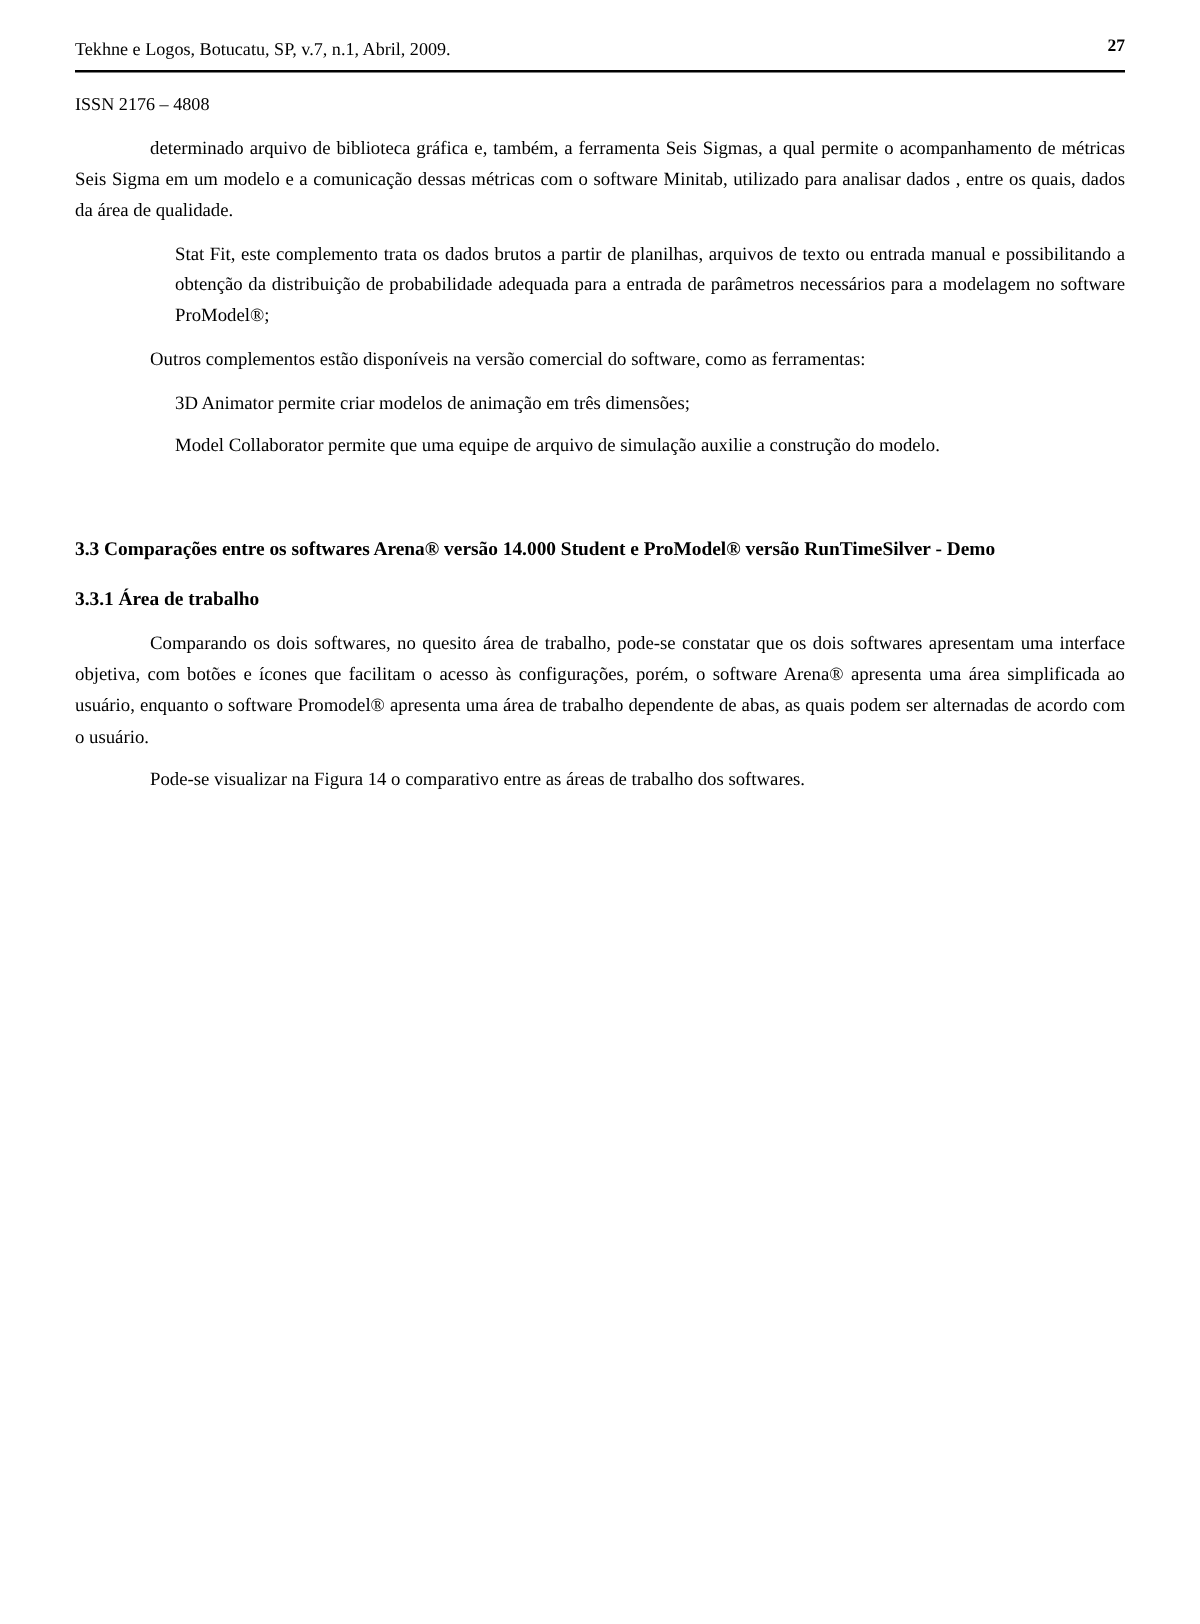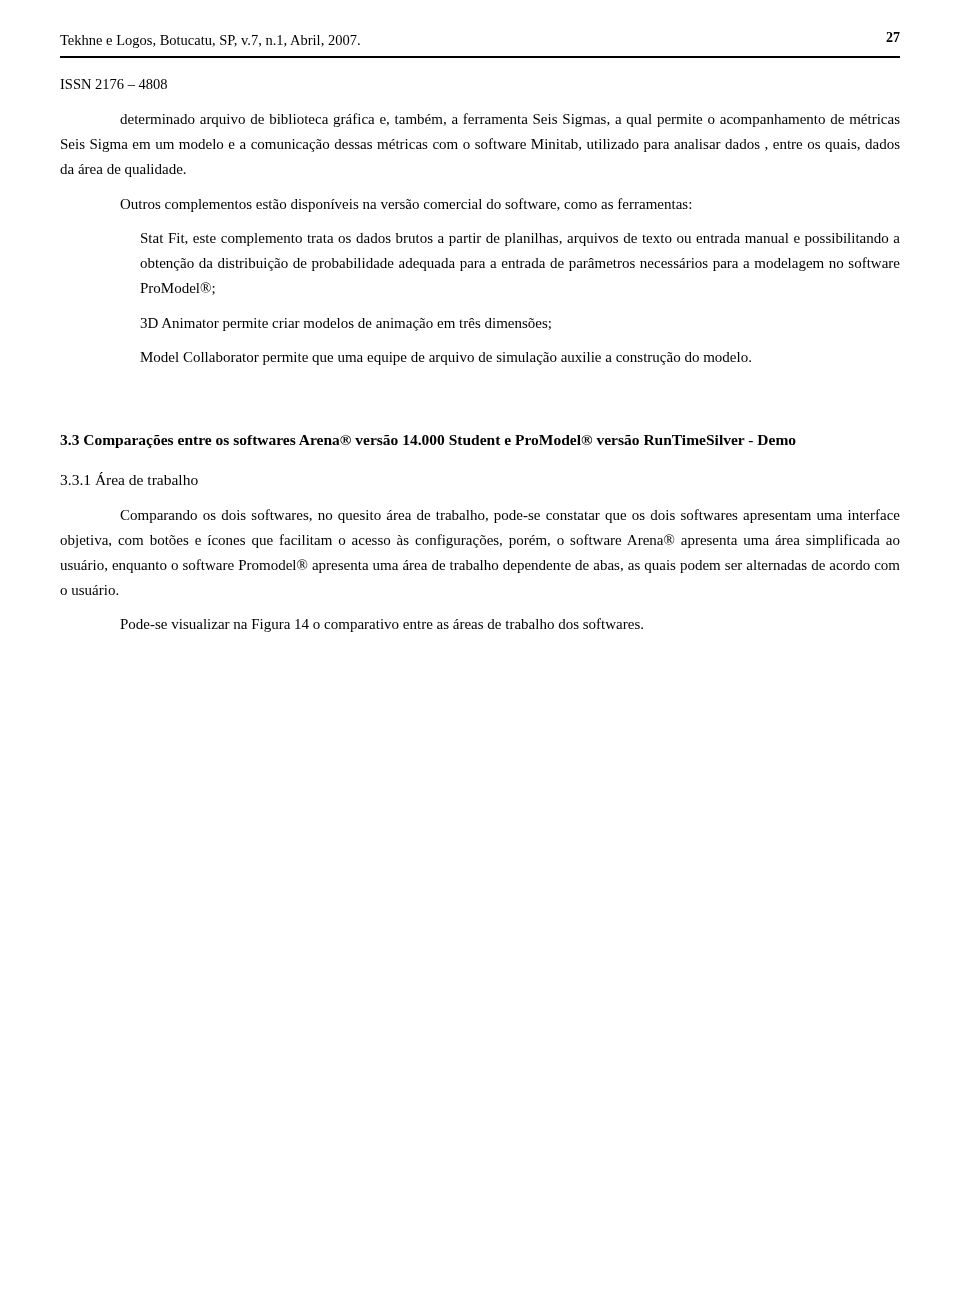--- a/index.html
+++ b/index.html
@@ -69,55 +69,55 @@
       font-size: 15.5px;
       font-weight: bold;
       margin-top: 40px;
       margin-bottom: 10px;
       text-align: justify;
       line-height: 1.5;
     }
 
     .sub-heading {
       font-size: 15.5px;
-      font-weight: normal;
+      font-weight: bold;
       margin-top: 20px;
       margin-bottom: 14px;
     }
 
     .spacer {
       height: 8px;
     }
   </style>
 </head>
 <body>
 
 <div class="page">
 
   <div class="header">
     <div class="header-left">
-      <span>Tekhne e Logos, Botucatu, SP, v.7, n.1, Abril, 2007.</span>
+      <span>Tekhne e Logos, Botucatu, SP, v.7, n.1, Abril, 2009.</span>
     </div>
     <div class="header-right">27</div>
   </div>
 
   <div class="issn-line">
     <span>ISSN 2176 – 4808</span>
   </div>
 
   <p class="body-text indent-paragraph">
     <span>determinado arquivo de biblioteca gráfica e, também, a ferramenta Seis Sigmas, a qual permite o acompanhamento de métricas Seis Sigma em um modelo e a comunicação dessas métricas com o software Minitab, utilizado para analisar dados , entre os quais, dados da área de qualidade.</span>
   </p>
 
+  <p class="body-text double-indent">
+    <span>Stat Fit, este complemento trata os dados brutos a partir de planilhas, arquivos de texto ou entrada manual e possibilitando a obtenção da distribuição de probabilidade adequada para a entrada de parâmetros necessários para a modelagem no software ProModel®;</span>
+  </p>
+
   <p class="body-text indent-paragraph">
     <span>Outros complementos estão disponíveis na versão comercial do software, como as ferramentas:</span>
-  </p>
-
-  <p class="body-text double-indent">
-    <span>Stat Fit, este complemento trata os dados brutos a partir de planilhas, arquivos de texto ou entrada manual e possibilitando a obtenção da distribuição de probabilidade adequada para a entrada de parâmetros necessários para a modelagem no software ProModel®;</span>
   </p>
 
   <p class="body-text double-indent">
     <span>3D Animator permite criar modelos de animação em três dimensões;</span>
   </p>
 
   <p class="body-text double-indent">
     <span>Model Collaborator permite que uma equipe de arquivo de simulação auxilie a construção do modelo.</span>
   </p>
 

